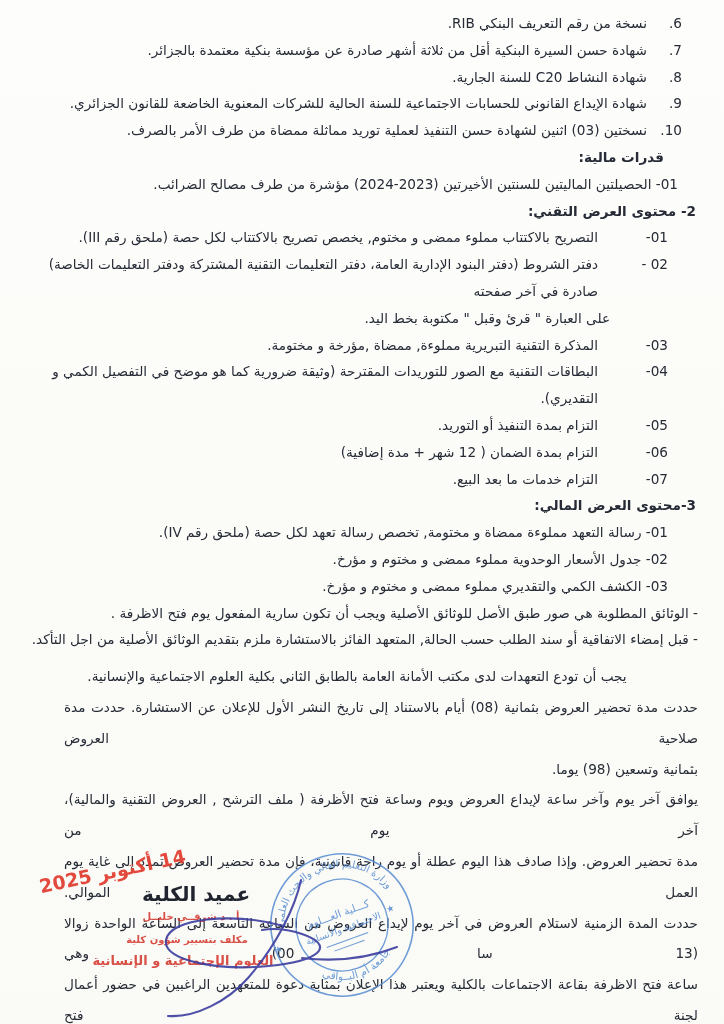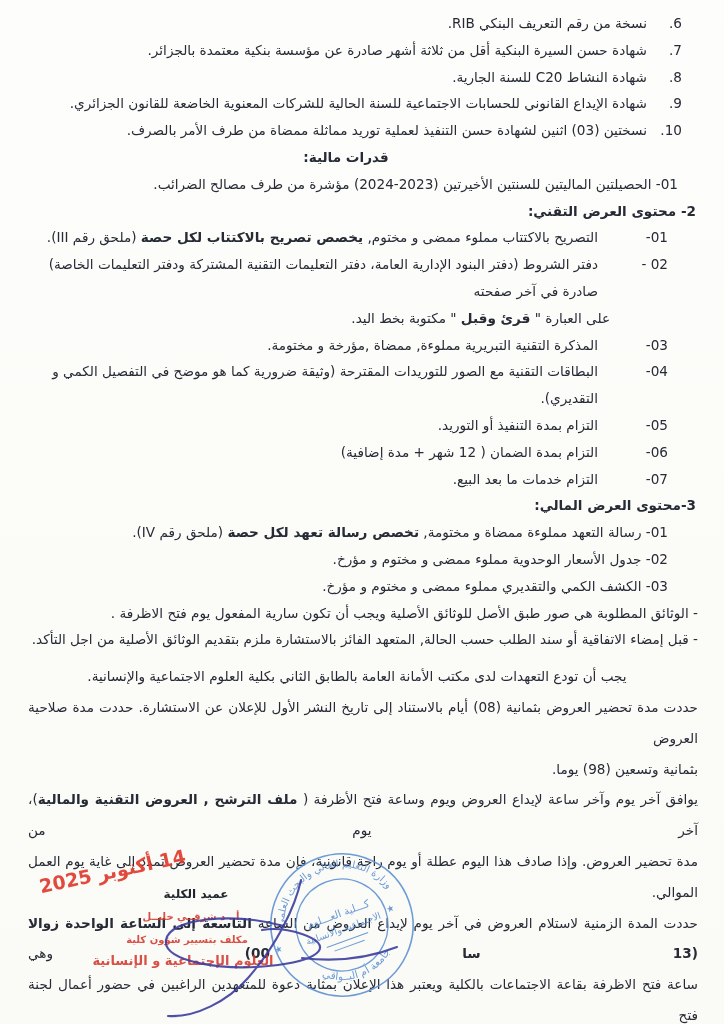--- a/index.html
+++ b/index.html
@@ -9,48 +9,48 @@
     overflow:hidden;direction:rtl;
     font-family:"DejaVu Sans",sans-serif;color:#262b36;
   }
   .content{position:absolute;top:10px;right:26px;width:670px;
     font-size:13.6px;line-height:26.8px;}
   
   .citem{display:flex;gap:9px;padding-right:16px;}
   .cnum{min-width:26px;flex:none;}
   .ctxt{flex:1;}
   
-  .fc-head{font-weight:700;padding-right:34px;text-align:center;}
+  .fc-head{font-weight:700;padding-right:34px;}
   .fc-item{padding-right:20px;}
   
   .sec-head{font-weight:700;padding-right:2px;}
   
   .titem{display:flex;gap:10px;padding-right:30px;}
   .tnum{min-width:28px;flex:none;margin-left:32px;}
   .ttxt{flex:1;}
   .t2-line2{padding-right:88px;}
   
   .mitem{padding-right:30px;}
   .note{padding-right:0;}
-  .b{font-weight:700;}
+  .b{font-weight:400;}
   
   .paras{margin-top:8px;line-height:30.8px;}
   .p-indent{padding-right:12px;text-align:center;}
-  .jline{text-align:justify;text-align-last:justify;}
+  .jline{text-align:justify;text-align-last:justify;margin-left:36px;}
   .rline{text-align:right;}
   
   .date-stamp{
     position:absolute;left:38px;top:860px;color:#e13a2e;
     font-weight:700;font-size:19px;letter-spacing:1.5px;
     transform:rotate(-12deg);transform-origin:center;opacity:.92;
     white-space:nowrap;
   }
   .dean-title{
     position:absolute;left:118px;top:884px;width:156px;text-align:center;
-    font-weight:700;font-size:12px;color:#1f242e;line-height:20px;
+    font-weight:700;font-size:20px;color:#1f242e;line-height:20px;
   }
   .red-stamp{position:absolute;color:#d4382e;font-weight:700;text-align:center;
     opacity:.88;white-space:nowrap;line-height:18px;}
   .red-name{left:96px;top:908px;width:190px;font-size:10px;letter-spacing:2px;}
   .red-role1{left:84px;top:931px;width:206px;font-size:10px;letter-spacing:1px;}
   .red-role2{left:70px;top:952px;width:226px;font-size:13px;letter-spacing:1px;}
   .round-stamp{position:absolute;left:264px;top:845px;opacity:.88;}
   .sig{position:absolute;left:52px;top:866px;opacity:.9;}
 </style>
 </head>

